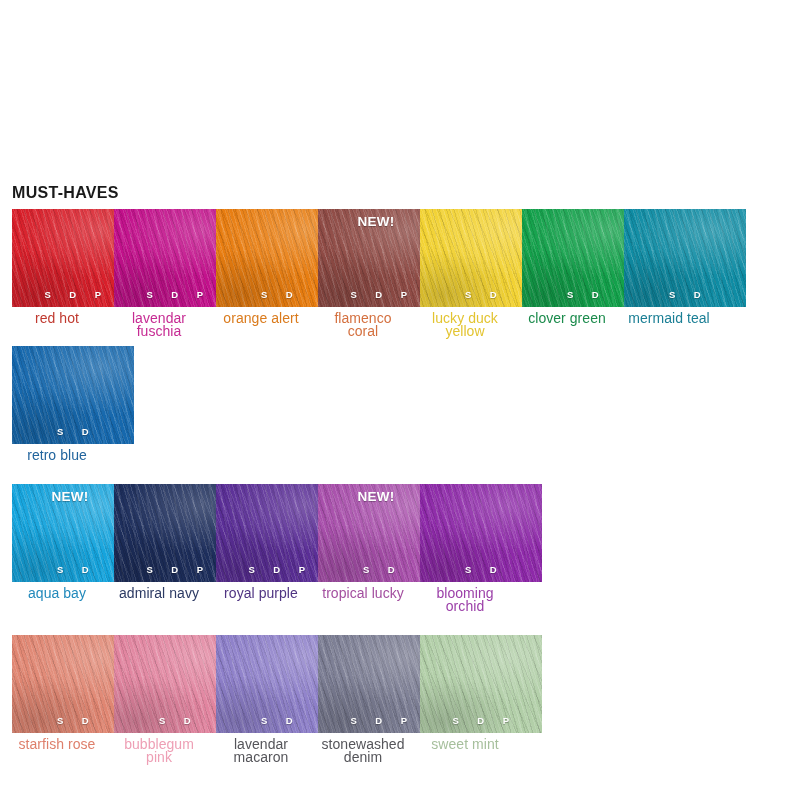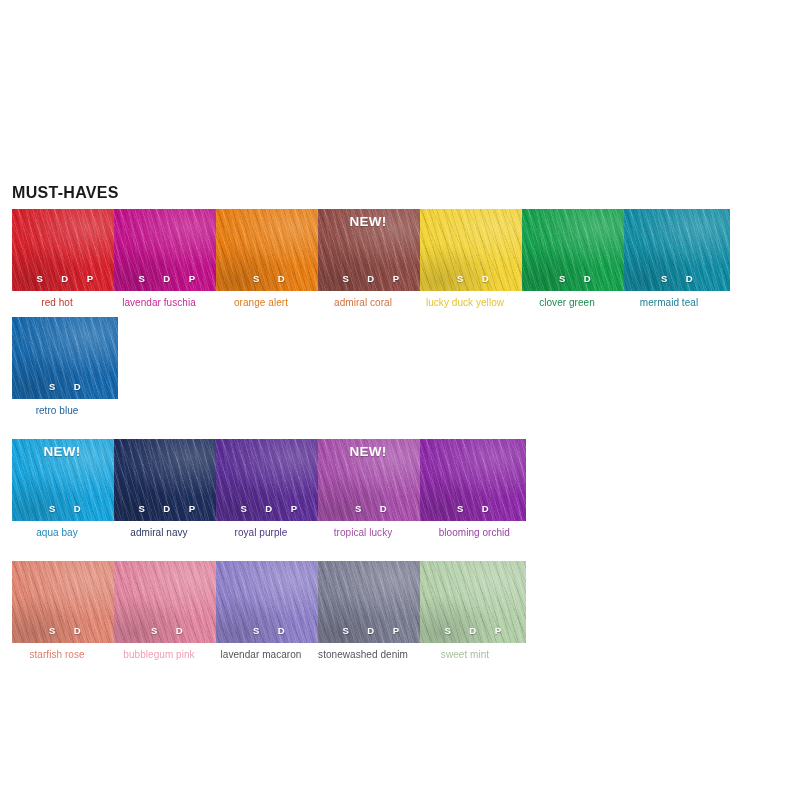--- a/index.html
+++ b/index.html
@@ -60,21 +60,21 @@
     position: relative;
   }
 
   .swatch-tile {
     position: relative;
     width: 90px;
     height: 66px;
     overflow: hidden;
     display: block;
     border: 0;
-    padding: 8px;
+    padding: 16px;
     cursor: pointer;
   }
 
   
   .swatch-tile .fiber {
     position: absolute;
     inset: 0;
     background-image:
       repeating-linear-gradient(
         74deg,
@@ -148,21 +148,21 @@
     font-weight: bold;
     letter-spacing: 0.4px;
     line-height: 11px;
     text-shadow: 0 1px 1px rgba(0,0,0,0.28);
   }
 
   .swatch-label {
     margin-top: 5px;
     text-align: center;
     font-family: "Liberation Sans", sans-serif;
-    font-size: 10px;
+    font-size: 14px;
     line-height: 13px;
     font-weight: normal;
     letter-spacing: 0.05px;
     cursor: pointer;
   }
 </style>
 </head>
 <body>
 
 <div id="page">
@@ -209,21 +209,21 @@
             <div class="swatch-tile" style="background-color: rgb(143, 75, 69);">
               <div class="fiber"></div>
               <div class="sheen"></div>
               <div class="new-badge">NEW!</div>
               <div class="tags">
                 <span class="tag">S</span>
                 <span class="tag">D</span>
                 <span class="tag">P</span>
               </div>
             </div>
-            <div class="swatch-label" style="color: rgb(212, 112, 63);">admiral coral</div>
+            <div class="swatch-label" style="color: rgb(212, 112, 63);">flamenco coral</div>
           </div>
           <div class="swatch-cell">
             <div class="swatch-tile" style="background-color: rgb(242, 210, 51);">
               <div class="fiber"></div>
               <div class="sheen"></div>
               <div class="tags">
                 <span class="tag">S</span>
                 <span class="tag">D</span>
               </div>
             </div>
@@ -316,21 +316,21 @@
           </div>
           <div class="swatch-cell">
             <div class="swatch-tile" style="background-color: rgb(141, 41, 168);">
               <div class="fiber"></div>
               <div class="sheen"></div>
               <div class="tags">
                 <span class="tag">S</span>
                 <span class="tag">D</span>
               </div>
             </div>
-            <div class="swatch-label" style="color: rgb(155, 63, 168); text-align: right;">blooming orchid</div>
+            <div class="swatch-label" style="color: rgb(155, 63, 168);">blooming orchid</div>
           </div>
         </div>
       </div>
       <div class="section">
         <div class="swatch-row">
           <div class="swatch-cell">
             <div class="swatch-tile" style="background-color: rgb(224, 134, 114);">
               <div class="fiber"></div>
               <div class="sheen"></div>
               <div class="tags">

